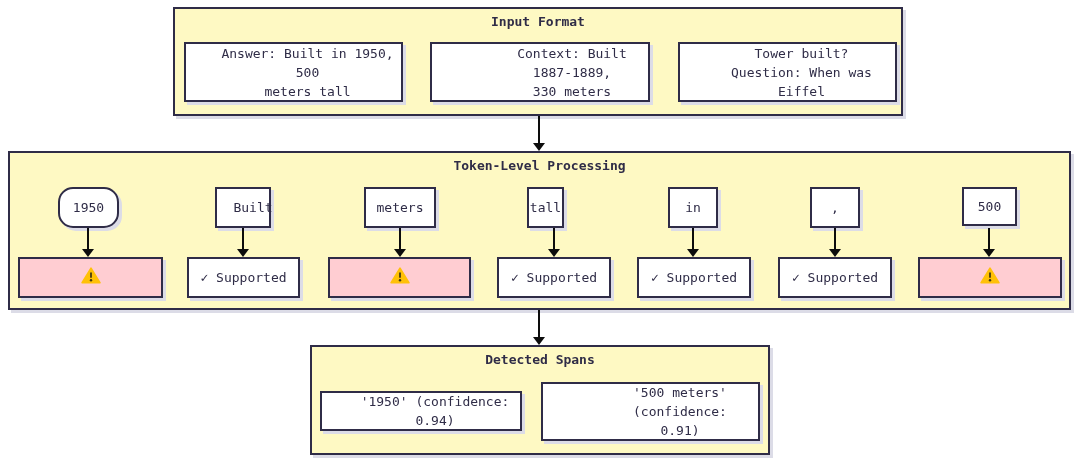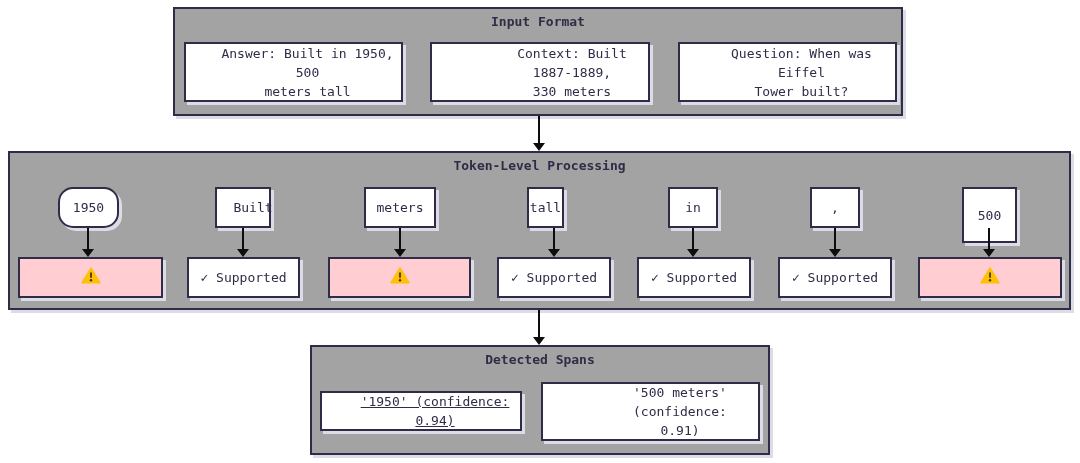--- a/index.html
+++ b/index.html
@@ -8,21 +8,21 @@
     width: 1080px;
     height: 463px;
     background: #ffffff;
     font-family: "DejaVu Sans Mono", "Liberation Mono", monospace;
     color: #2f2c47;
     font-size: 13px;
     overflow: hidden;
   }
   .container {
     position: absolute;
-    background: #a3a3a3;
+    background: #fef9c3;
     border: 2px solid #2f2c47;
     box-shadow: 3px 3px 0 #dcdce7;
     box-sizing: border-box;
   }
   .container-title {
     position: absolute;
     left: 0; top: 5px;
     width: 100%;
     text-align: center;
     font-weight: 700;
@@ -75,22 +75,22 @@
 
     <div class="box" style="left:255px; top:33px; width:220px; height:60px;padding-left:36px;">
       <span class="txt">
           <span class="line">Context: Built 1887-1889,</span>
           <span class="line">330 meters</span>
         </span>
     </div>
 
     <div class="box" style="left:503px; top:33px; width:219px; height:60px;">
       <span class="txt">
+          <span class="line">Tower built?</span>
           <span class="line">Question: When was Eiffel</span>
-          <span class="line">Tower built?</span>
         </span>
     </div>
   </div>
 
   <div class="v-arrow" style="left:538px; top:116px; height:27px;"></div>
 
   <div class="container" style="left:8px; top:151px; width:1063px; height:159px;">
     <div class="container-title">Token-Level Processing</div>
 
     <div class="box" style="left:48px; top:34px; width:61px; height:41px;border-radius:15px;">
@@ -146,41 +146,41 @@
     </div>
 
     <div class="box" style="left:800px; top:34px; width:50px; height:41px;">
       <span>,</span>
     </div>
     <div class="v-arrow" style="left:824px; top:75px; height:21px;"></div>
     <div class="box" style="left:768px; top:104px; width:114px; height:41px;">
       <span>✓ Supported</span>
     </div>
 
-    <div class="box" style="left:952px; top:34px; width:55px; height:56px;">
+    <div class="box" style="left:952px; top:34px; width:55px; height:39px;">
       <span>500</span>
     </div>
     <div class="v-arrow" style="left:978px; top:75px; height:21px;"></div>
     <div class="box warn" style="left:908px; top:104px; width:144px; height:41px;">
       <span>
         <svg width="20" height="17" viewBox="0 0 24 21" aria-hidden="true">
           <path d="M12 1.5 L23 19.5 H1 Z" fill="#ffc107" stroke="#ffc107" stroke-width="2" stroke-linejoin="round"></path>
           <rect x="10.9" y="6.6" width="2.2" height="7" rx="1.1" fill="#453a13"></rect>
           <circle cx="12" cy="16.4" r="1.5" fill="#453a13"></circle>
         </svg>
       </span>
     </div>
   </div>
 
   <div class="v-arrow" style="left:538px; top:310px; height:27px;"></div>
 
   <div class="container" style="left:310px; top:345px; width:460px; height:110px;">
     <div class="container-title">Detected Spans</div>
 
-    <div class="box" style="left:8px; top:44px; width:202px; height:40px;text-decoration:underline;">
+    <div class="box" style="left:8px; top:44px; width:202px; height:40px;">
       <span class="txt">
           <span class="line">'1950' (confidence: 0.94)</span>
         </span>
     </div>
 
     <div class="box" style="left:229px; top:35px; width:219px; height:59px;padding-left:31px;">
       <span class="txt">
           <span class="line">'500 meters' (confidence:</span>
           <span class="line">0.91)</span>
         </span>

